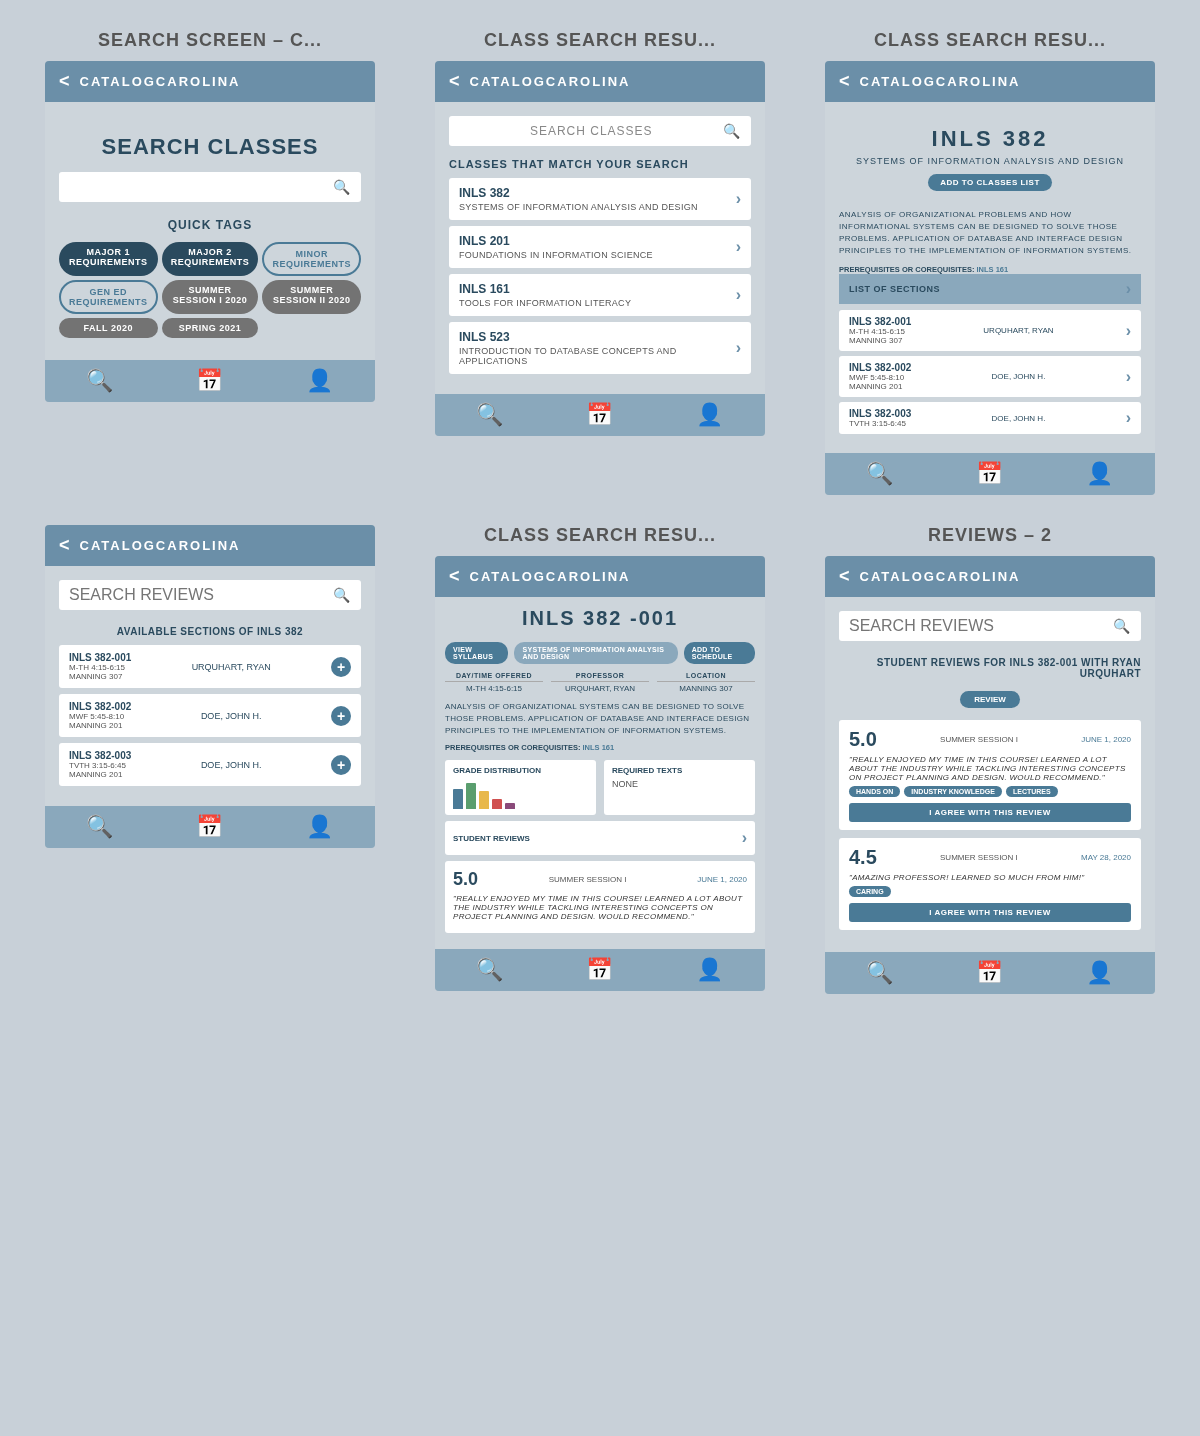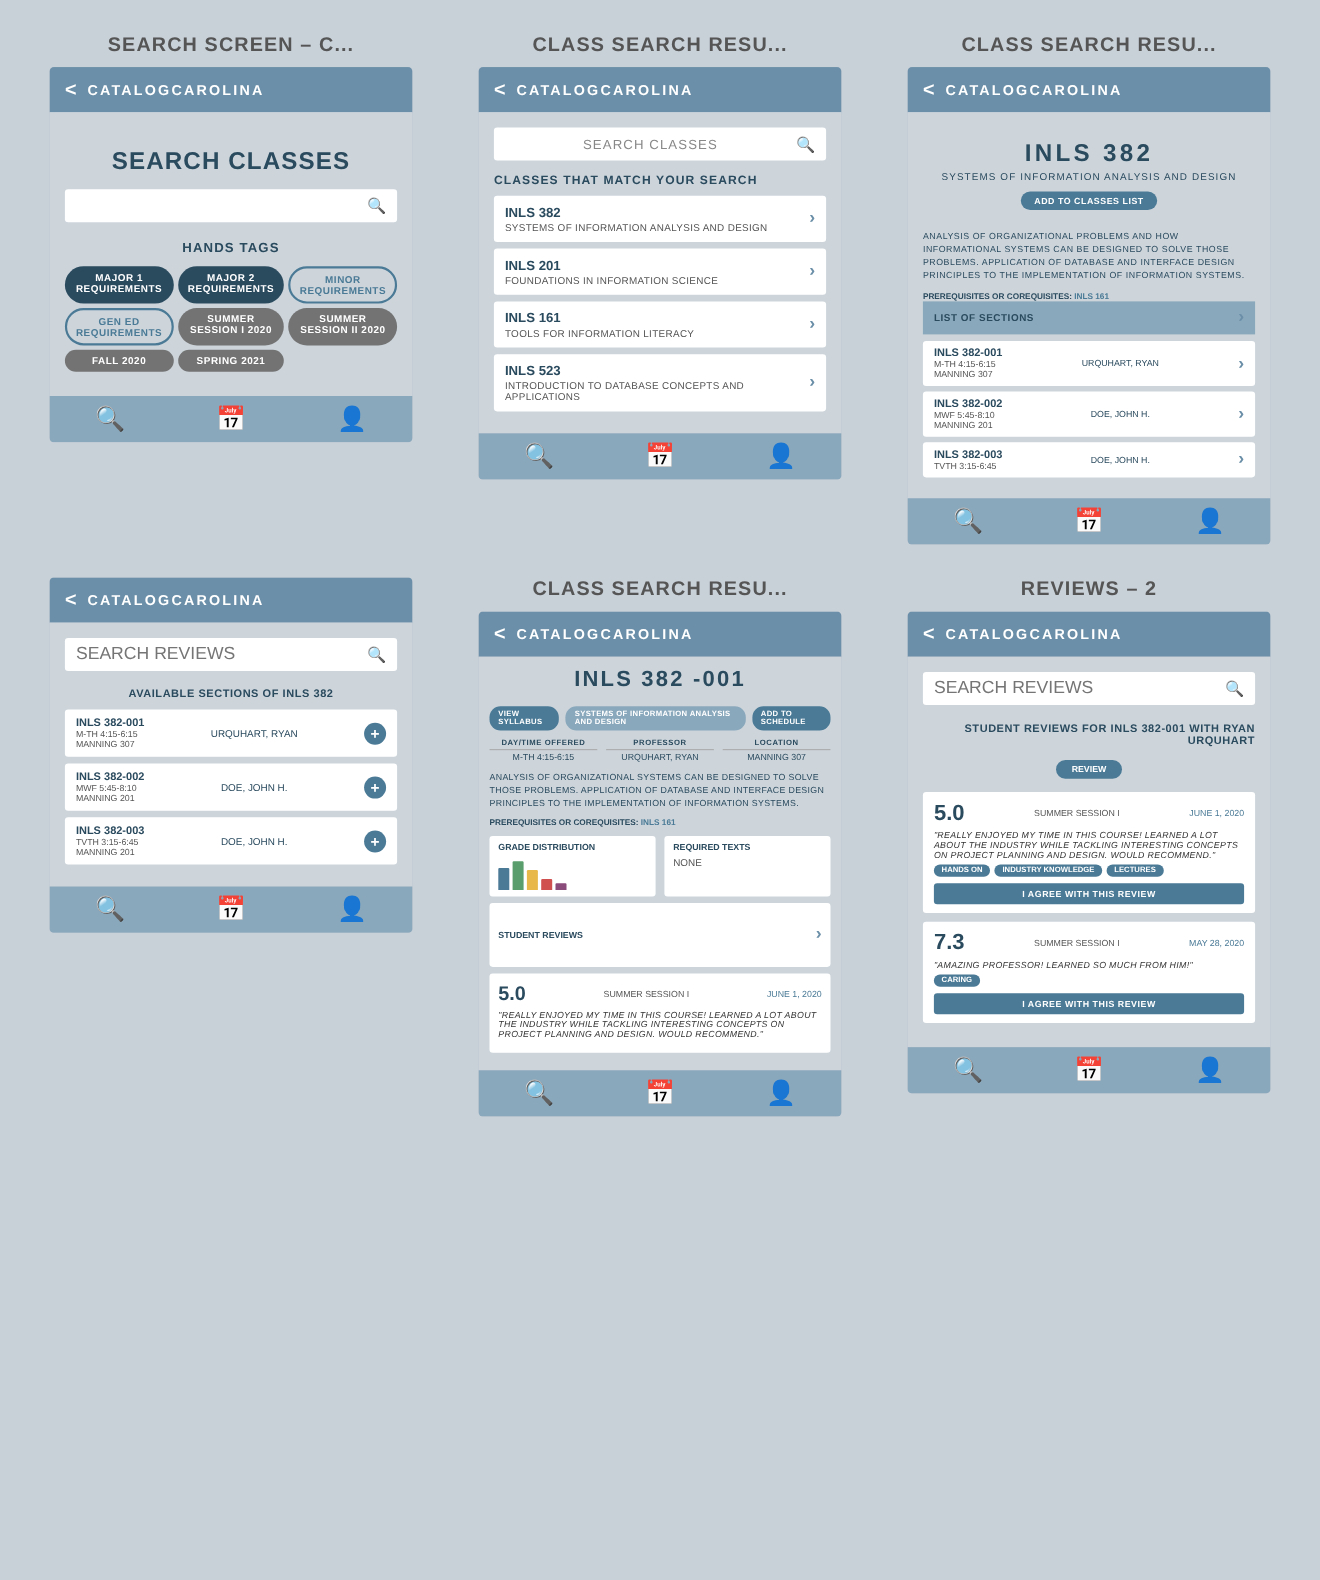--- a/index.html
+++ b/index.html
@@ -370,21 +370,21 @@
       gap: 3px;
       height: 30px;
     }
     .bar {
       width: 10px;
       border-radius: 1px 1px 0 0;
     }
     .student-reviews-row {
       background: white;
       border-radius: 3px;
-      padding: 20px 8px;
+      padding: 8px 8px;
       display: flex;
       align-items: center;
       justify-content: space-between;
       margin-bottom: 6px;
     }
     .review-section-label {
       font-size: 8px;
       font-weight: bold;
       color: #2a4a5e;
       text-transform: uppercase;
@@ -511,21 +511,21 @@
       <div class="phone-header">
         <span class="back-arrow">&lt;</span>
         <span class="app-title">CATALOGCAROLINA</span>
       </div>
       <div class="phone-body">
         <div class="search-screen-title">SEARCH CLASSES</div>
         <div class="search-input-row">
           <input class="search-input-field" type="text" value="" style="">
           <span class="search-icon-sm">🔍</span>
         </div>
-        <div class="quick-tags-label">HANDS TAGS</div>
+        <div class="quick-tags-label">QUICK TAGS</div>
         <div class="tags-grid">
           <div class="tag-btn dark">MAJOR 1 REQUIREMENTS</div>
           <div class="tag-btn dark">MAJOR 2 REQUIREMENTS</div>
           <div class="tag-btn outline">MINOR REQUIREMENTS</div>
           <div class="tag-btn outline">GEN ED REQUIREMENTS</div>
           <div class="tag-btn dark2">SUMMER SESSION I 2020</div>
           <div class="tag-btn dark2">SUMMER SESSION II 2020</div>
           <div class="tag-btn dark2">FALL 2020</div>
           <div class="tag-btn dark2">SPRING 2021</div>
         </div>
@@ -786,21 +786,21 @@
           <div class="tag-row">
             <div class="review-tag">HANDS ON</div>
             <div class="review-tag">INDUSTRY KNOWLEDGE</div>
             <div class="review-tag">LECTURES</div>
           </div>
           <div class="agree-btn">I AGREE WITH THIS REVIEW</div>
         </div>
 
         <div class="review-card">
           <div class="review-top-row">
-            <span class="review-score-big">7.3</span>
+            <span class="review-score-big">4.5</span>
             <span class="review-session">SUMMER SESSION I</span>
             <span class="review-date">MAY 28, 2020</span>
           </div>
           <div class="review-text">"AMAZING PROFESSOR! LEARNED SO MUCH FROM HIM!"</div>
           <div class="tag-row">
             <div class="review-tag">CARING</div>
           </div>
           <div class="agree-btn">I AGREE WITH THIS REVIEW</div>
         </div>
       </div>

